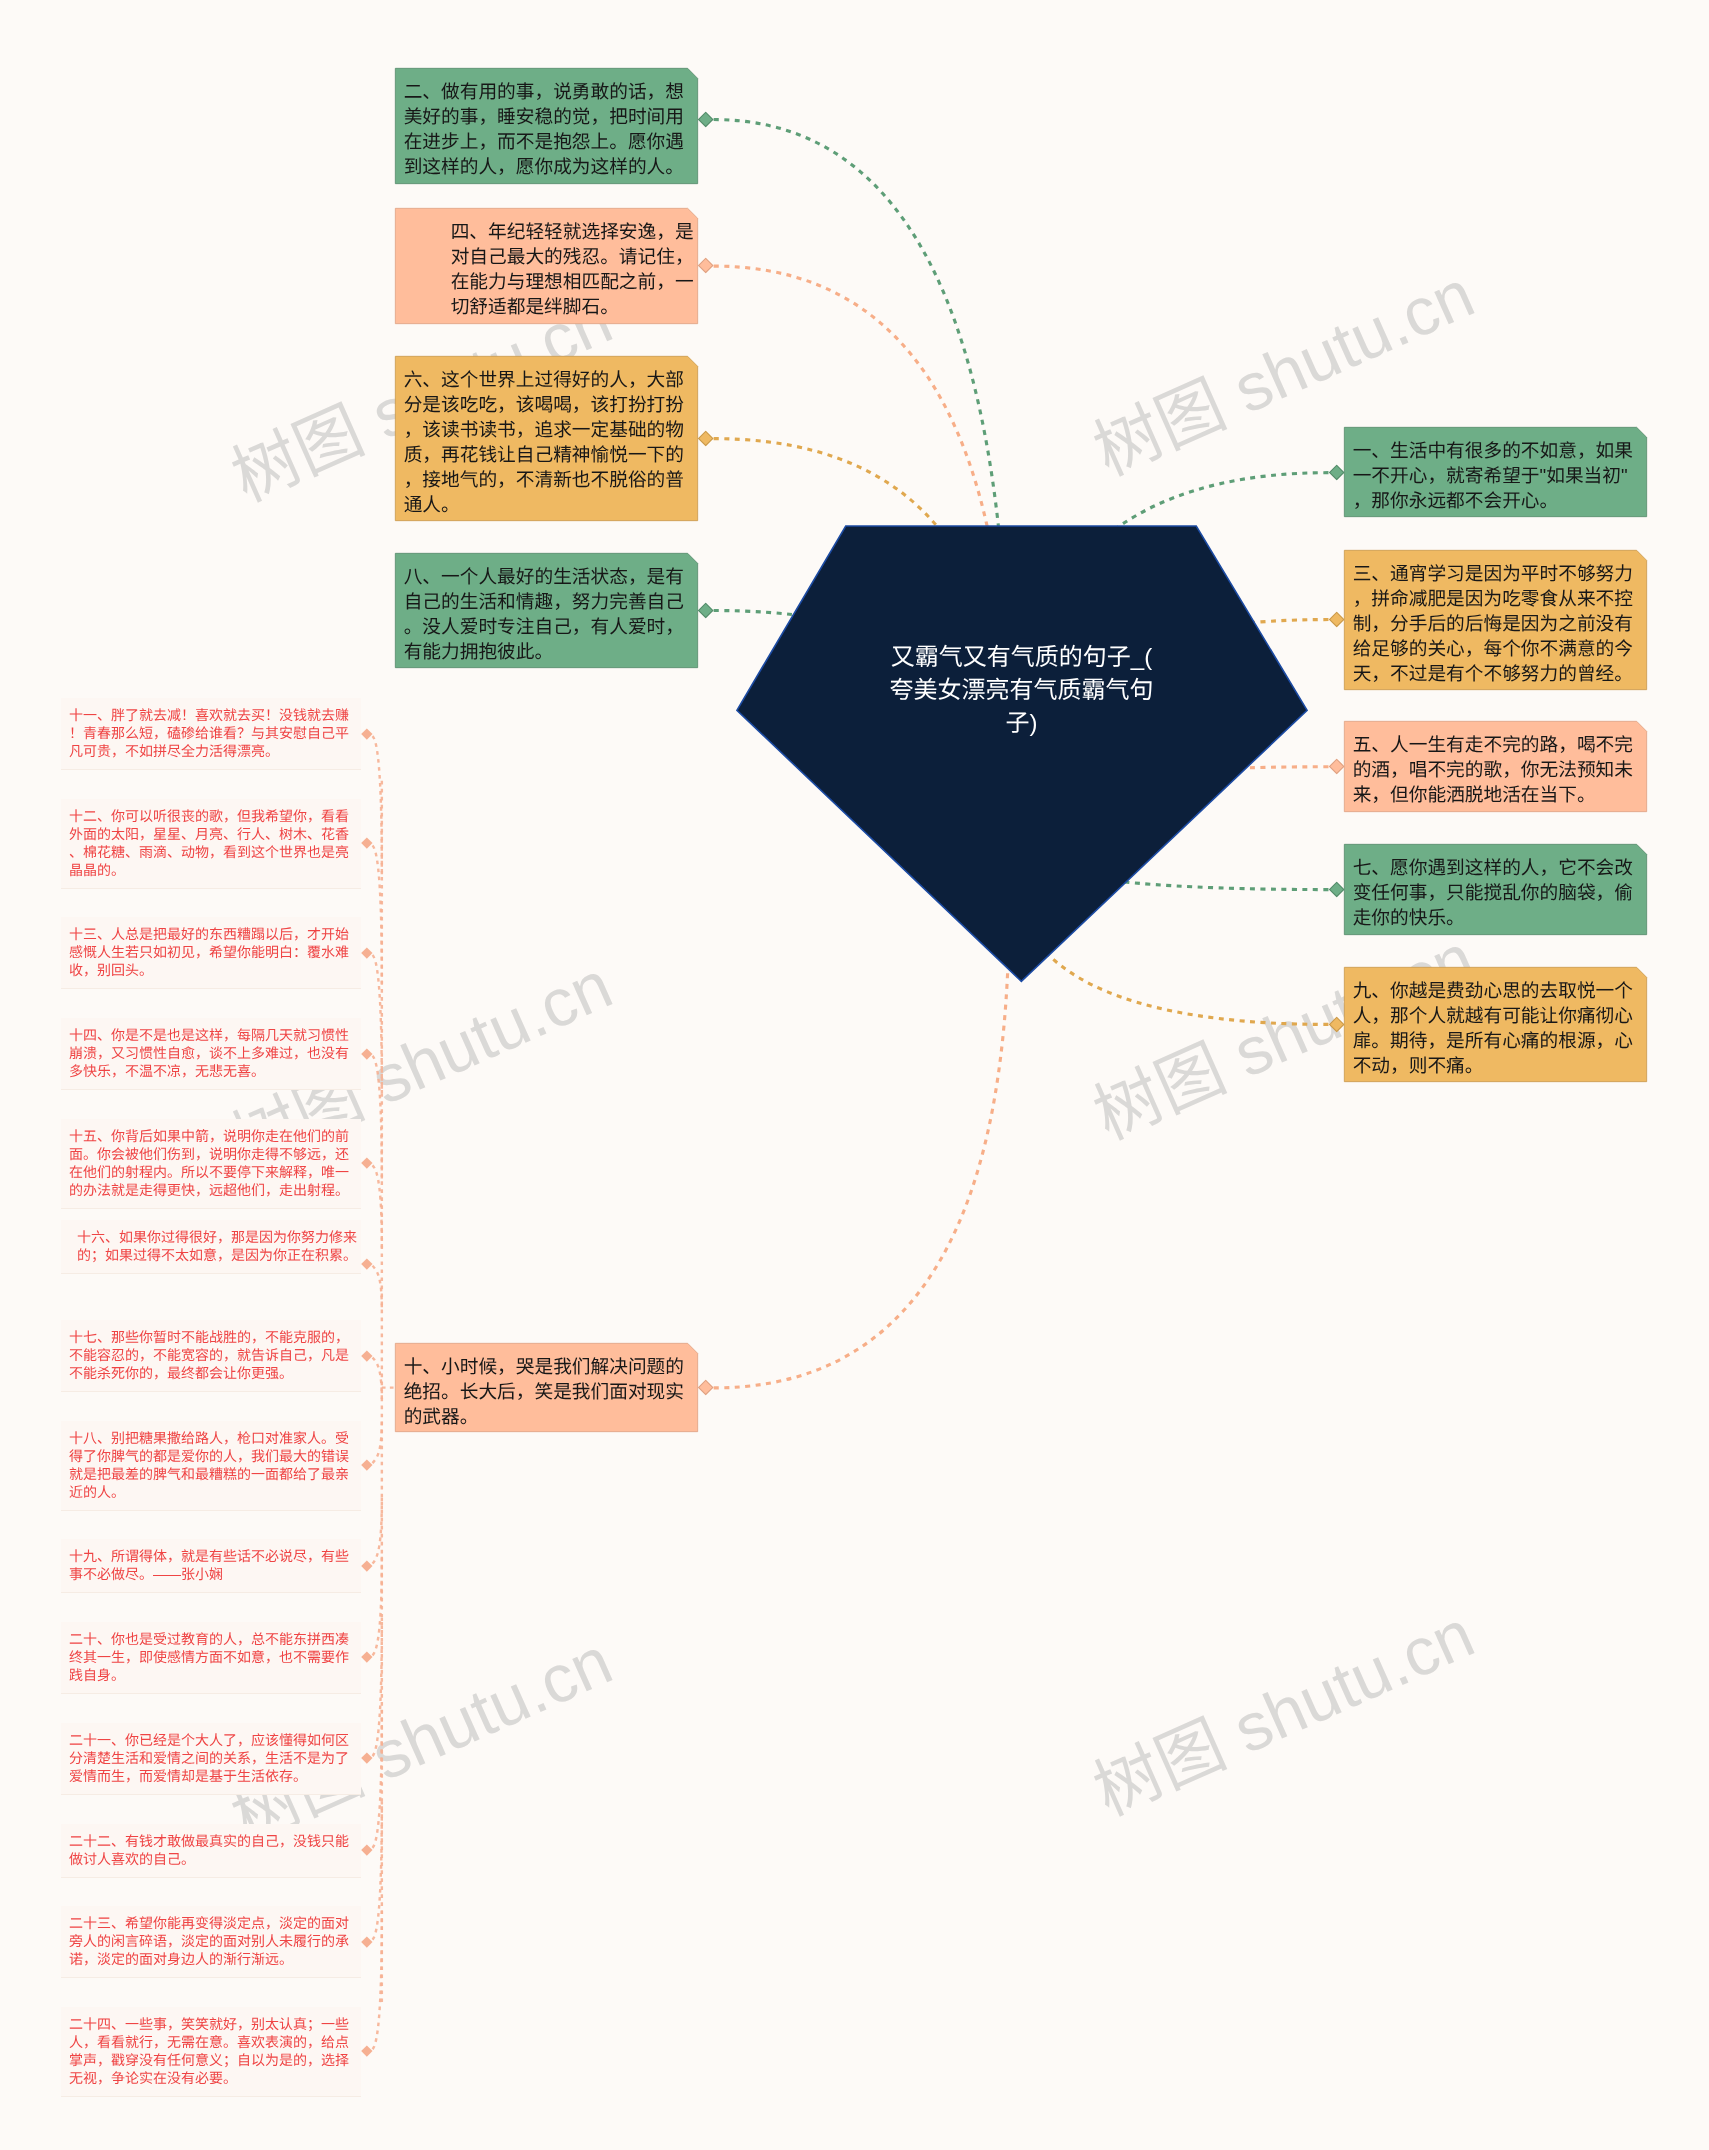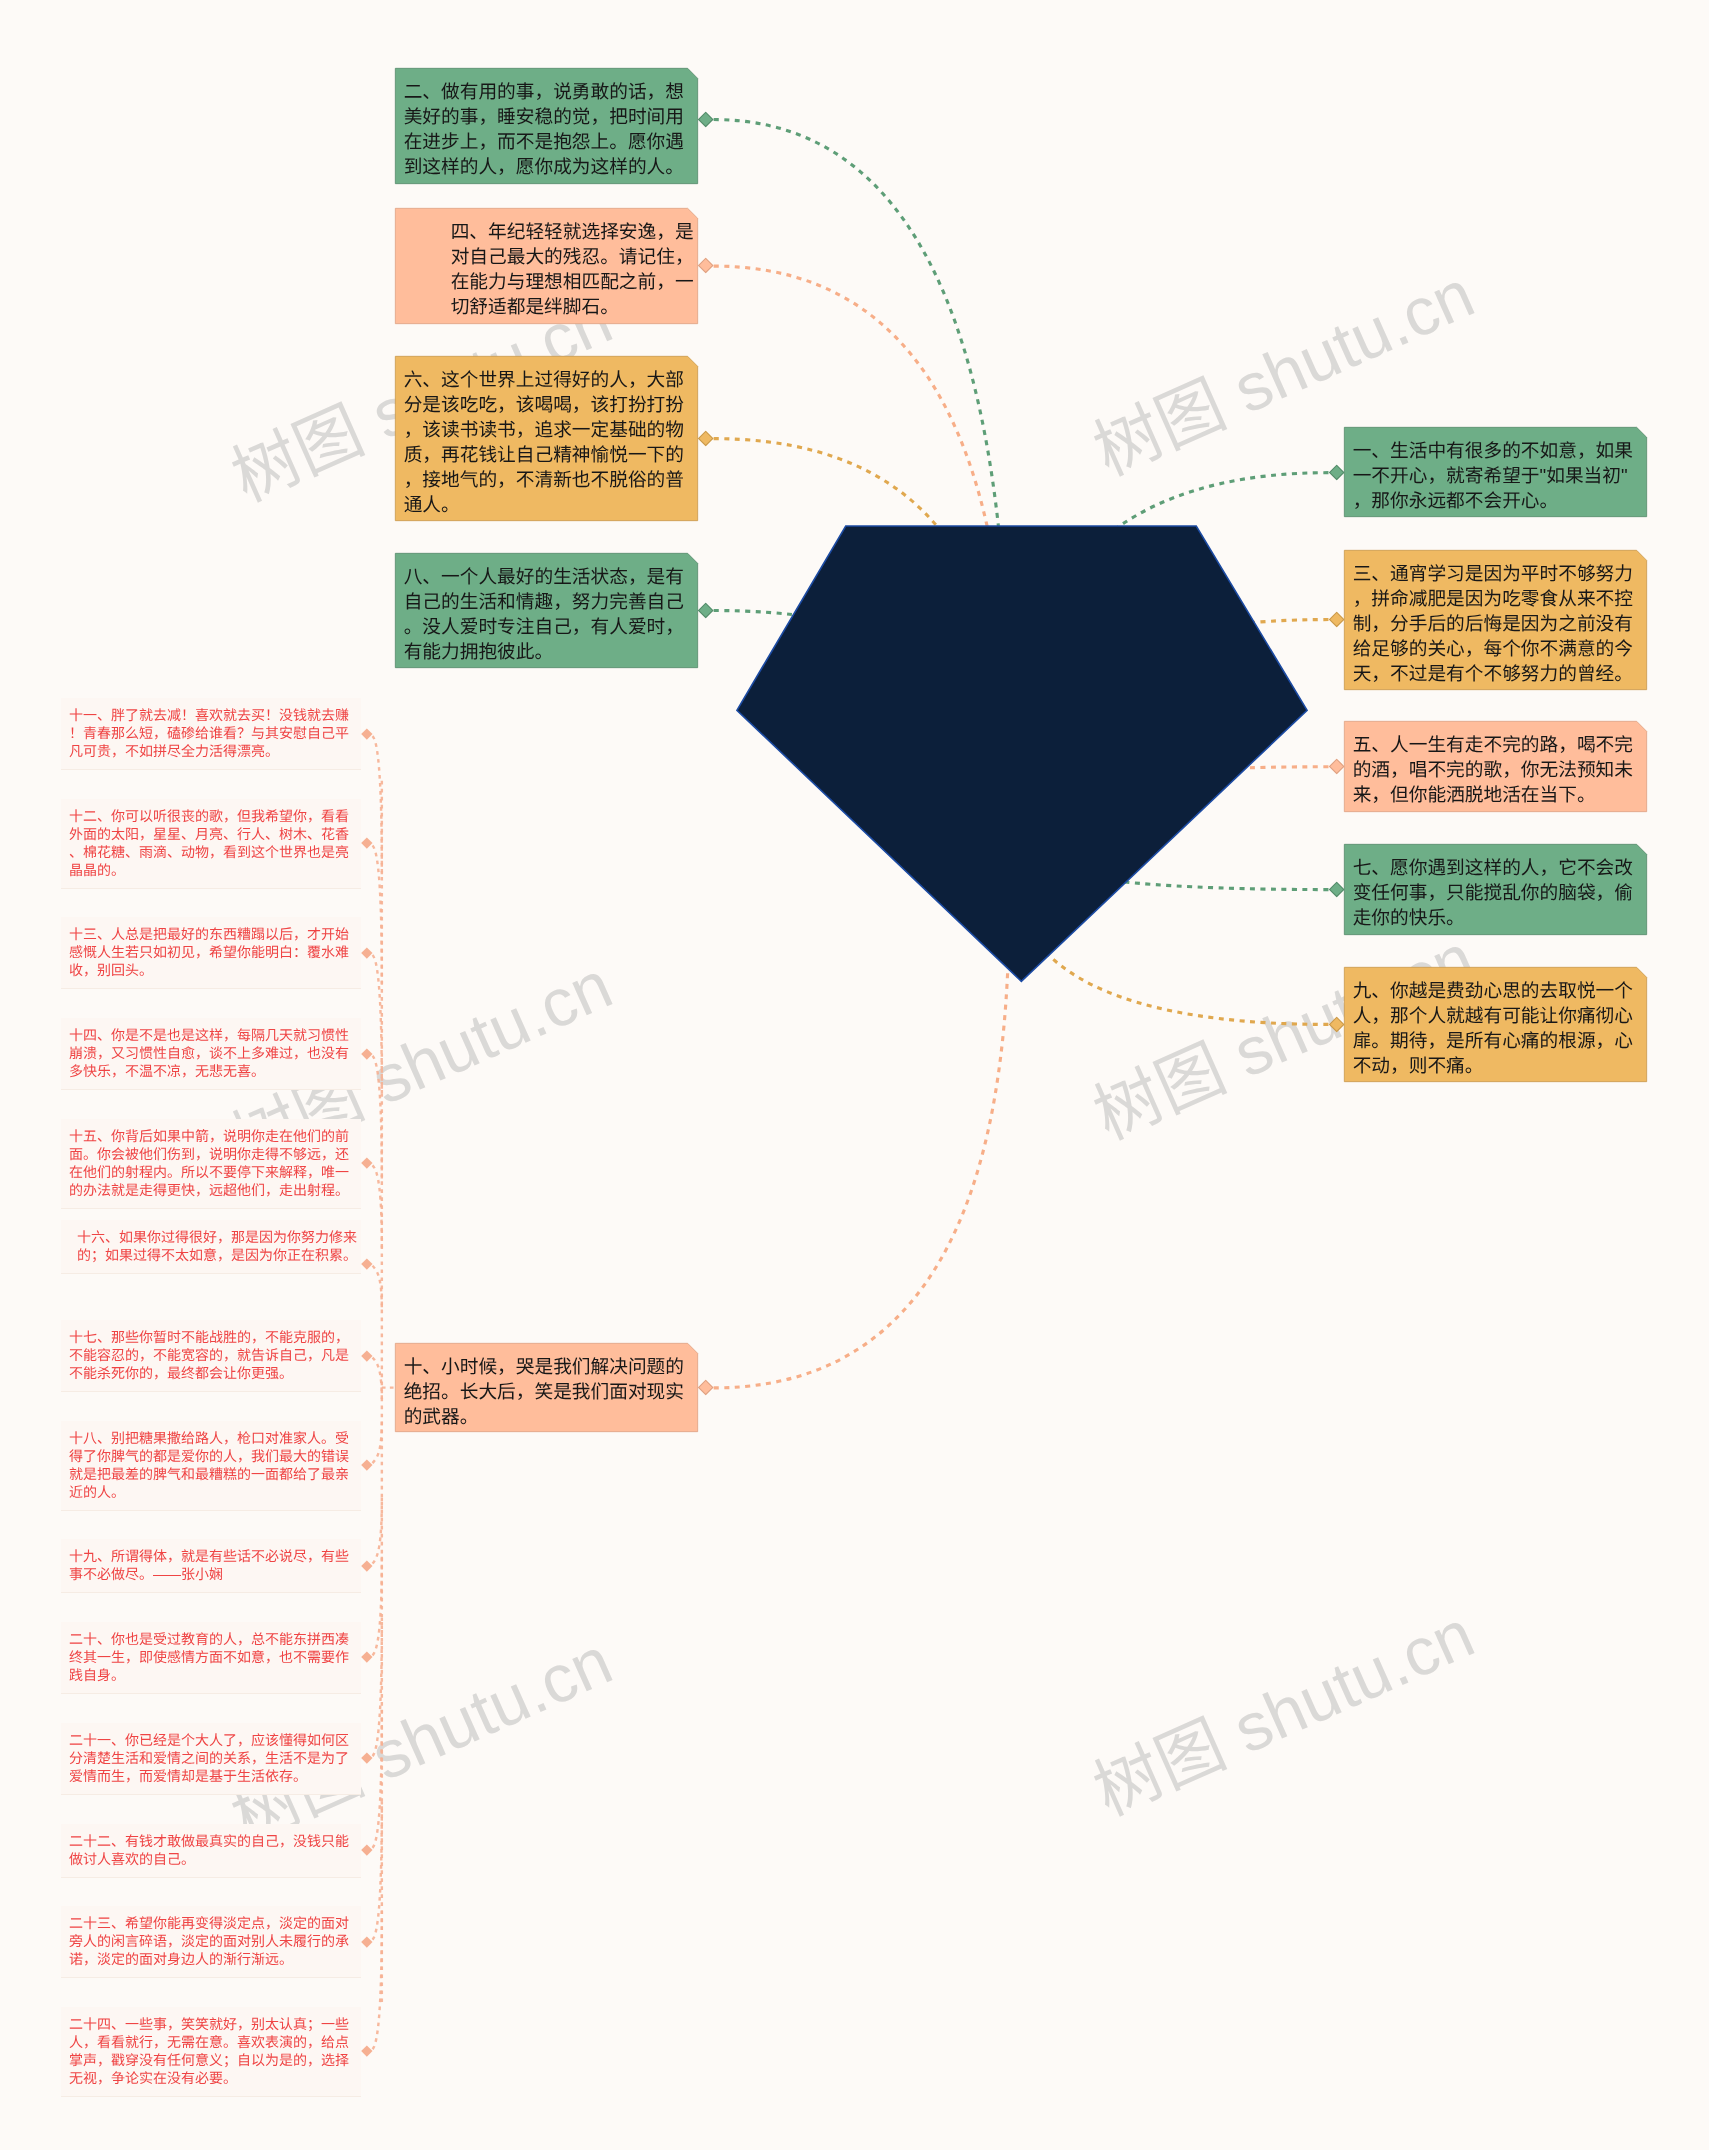--- a/index.html
+++ b/index.html
@@ -146,20 +146,21 @@
         </svg>
         <div class="tx">十、小时候，哭是我们解决问题的绝招。长大后，笑是我们面对现实的武器。</div>
       </div>
       <div class="marker" style="background: rgb(255, 189, 155); border: 0.7px solid rgb(221, 161, 131); left: 700px; top: 1382px; box-sizing: border-box;"></div>
     </div>
 
   <div id="center">
     <svg class="gem" viewBox="0 0 862 689">
       <polygon points="167,3 692,3 858,279 430,685 4,279" fill="#0c1f3a" stroke="#1c4ba3" stroke-width="2.4"></polygon>
     </svg>
+    <div class="ctitle" style="color: rgb(255, 255, 255);">又霸气又有气质的句子_(夸美女漂亮有气质霸气句子)</div>
   </div>
 
   <div id="subs">
       <div class="sub" style="top: 698px;">
         <div class="stx">十一、胖了就去减！喜欢就去买！没钱就去赚！青春那么短，磕碜给谁看？与其安慰自己平凡可贵，不如拼尽全力活得漂亮。</div>
       </div>
       <div class="sub" style="top: 799px;">
         <div class="stx">十二、你可以听很丧的歌，但我希望你，看看外面的太阳，星星、月亮、行人、树木、花香、棉花糖、雨滴、动物，看到这个世界也是亮晶晶的。</div>
       </div>
       <div class="sub" style="top: 917px;">

